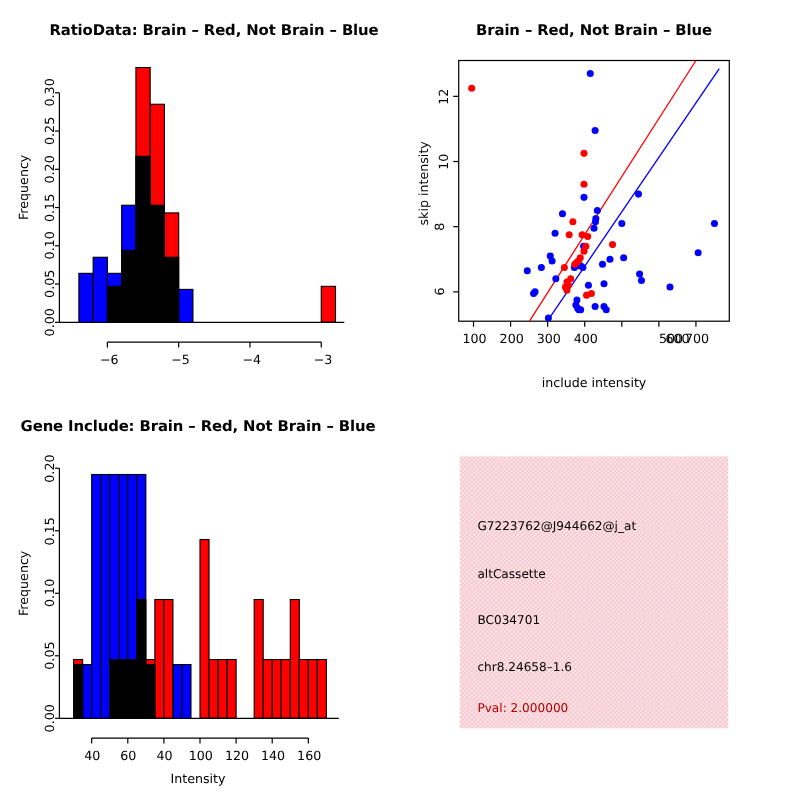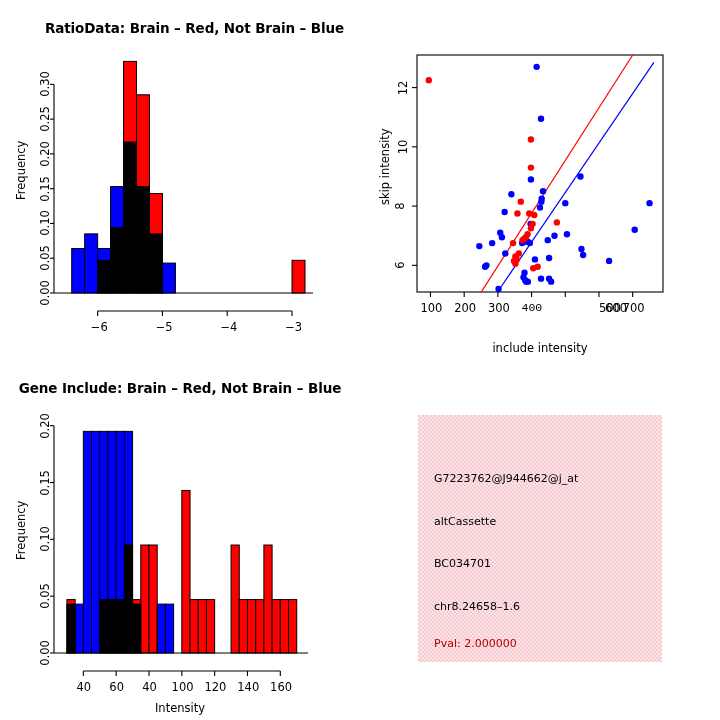--- a/index.html
+++ b/index.html
@@ -131,20 +131,21 @@
       <div class="tick-label rot" style="left: 32px; top: 112.119px;">0.25</div>
       <div class="tick-label rot" style="left: 32px; top: 77.3433px;">0.30</div>
       <div class="tick-label" style="left: 90.84px; top: 320px;">−6</div>
       <div class="tick-label" style="left: 155.64px; top: 320px;">−5</div>
       <div class="tick-label" style="left: 220.44px; top: 320px;">−4</div>
       <div class="tick-label" style="left: 285.24px; top: 320px;">−3</div>
     </div>
 </div>
 
 <div class="panel" id="panel-scatter">
+  <div class="plot-title" style="top:20px;">Brain – Red, Not Brain – Blue</div>
   <svg width="360" height="360">
     <defs>
       <clipPath id="scatterClip">
           <rect x="55" y="52" width="250" height="240"></rect>
         </clipPath>
     </defs>
     <g id="scatter-plot">
         <rect x="57" y="55" width="246" height="237" fill="none" stroke="#000" stroke-width="1.1"></rect>
         <g clip-path="url(#scatterClip)">
           <line x1="120.35342465753425" y1="293.48125" x2="272.67123287671234" y2="55" stroke="#ff0000" stroke-width="1.2"></line>
@@ -230,21 +231,21 @@
   <div class="axis-title" style="left:105px; top:341px; width:150px;">include intensity</div>
   <div class="axis-title vert" style="left:18px; top:205px;">skip intensity</div>
   <div id="scatter-ticks">
       <div class="tick-label rot" style="left: 36px; top: 258.337px;">6</div>
       <div class="tick-label rot" style="left: 36px; top: 199.087px;">8</div>
       <div class="tick-label rot" style="left: 36px; top: 139.837px;">10</div>
       <div class="tick-label rot" style="left: 36px; top: 80.5875px;">12</div>
       <div class="tick-label" style="left: 60.4795px; top: 301px;">100</div>
       <div class="tick-label" style="left: 94.1781px; top: 301px;">200</div>
       <div class="tick-label" style="left: 127.877px; top: 301px;">300</div>
-      <div class="tick-label" style="left: 161.575px; top: 301px; font-family: Liberation Mono, monospace;">400</div>
+      <div class="tick-label" style="left: 161.575px; top: 301px;">400</div>
       <div class="tick-label" style="left: 212px; top: 301px; margin-left: 27px;">500</div>
       <div class="tick-label" style="left: 245px; top: 301px;">600</div>
       <div class="tick-label" style="left: 262.671px; top: 301px;">700</div>
     </div>
 </div>
 
 <div class="panel" id="panel-gene-hist">
   <div class="plot-title" style="top:20px; left:4px; right:auto; width:352px;">Gene Include: Brain – Red, Not Brain – Blue</div>
   <svg width="360" height="360">
     <g id="gene-hist-plot">

